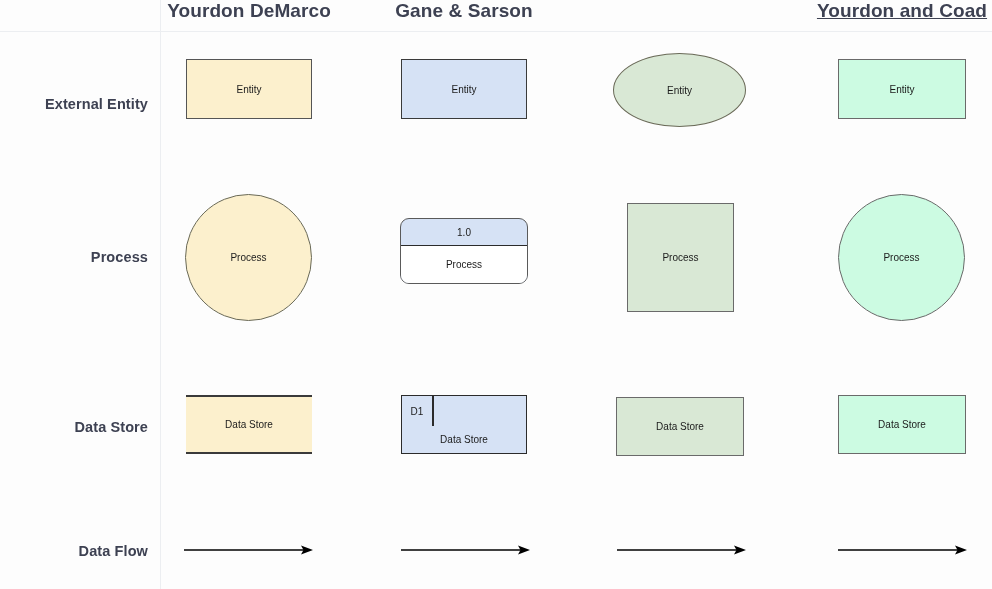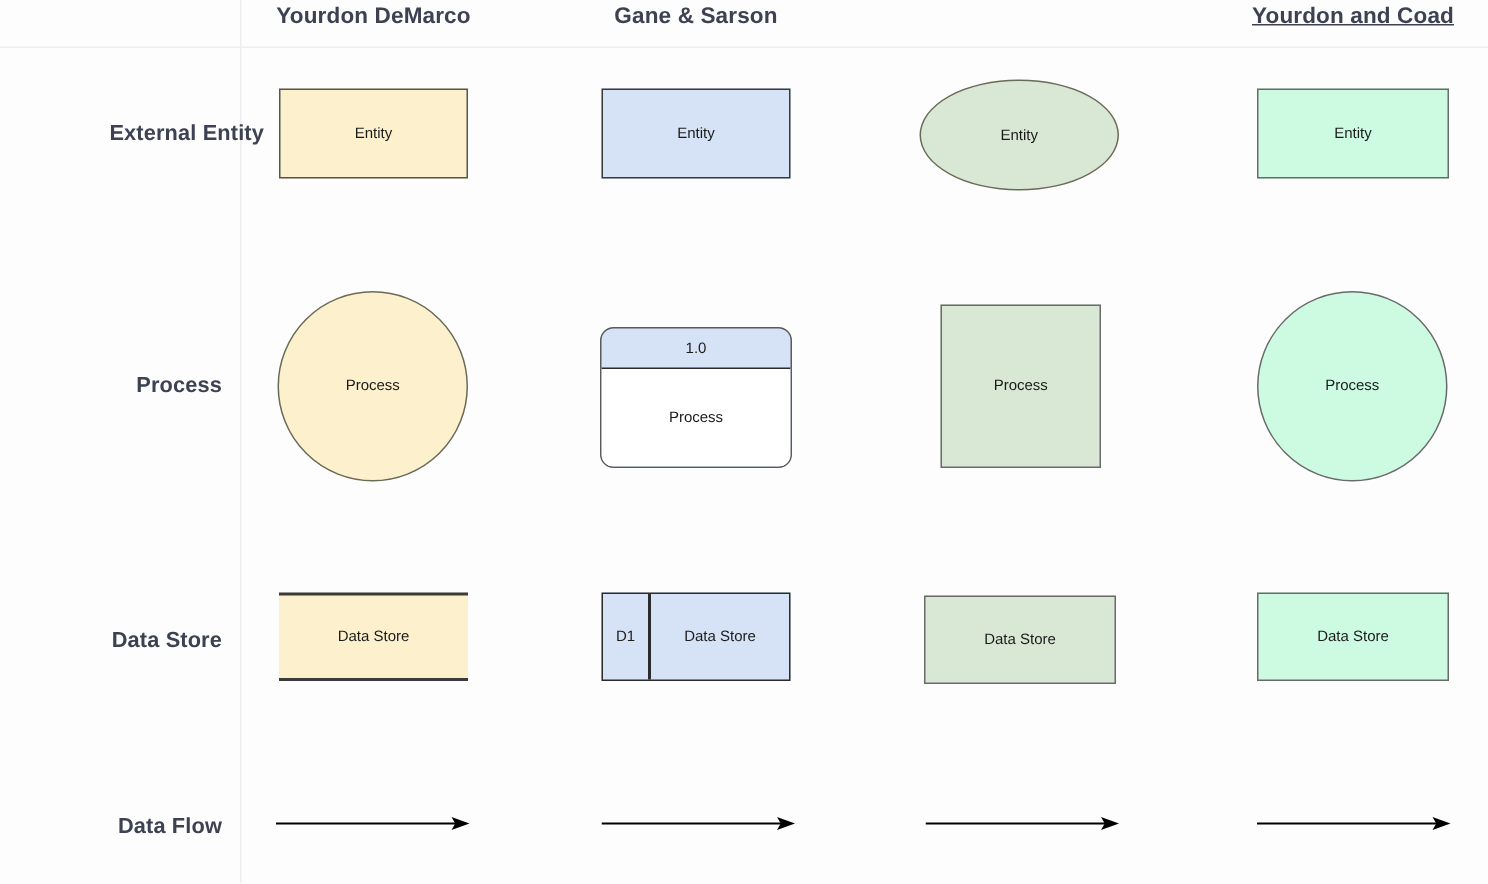--- a/index.html
+++ b/index.html
@@ -40,21 +40,21 @@
     background: #eceef1;
   }
 
   
   .col-header {
     position: absolute;
     top: 0px;
     height: 24px;
     line-height: 22px;
     text-align: center;
-    font-size: 15px;
+    font-size: 19px;
     font-weight: bold;
     color: #3d4152;
     letter-spacing: 0.1px;
     white-space: nowrap;
   }
 
   
   .row-label {
     position: absolute;
     left: 0;
@@ -145,20 +145,21 @@
     align-items: center;
     justify-content: center;
   }
 
   
   .gs-store {
     position: absolute;
     box-sizing: border-box;
     border: 1.6px solid #2b2b2b;
     display: flex;
+    flex-direction: column;
   }
   .gs-store .idcell {
     width: 30px;
     flex: 0 0 30px;
     border-right: 2.4px solid #2b2b2b;
     display: flex;
     align-items: center;
     justify-content: center;
   }
   .gs-store .namecell {
@@ -182,21 +183,21 @@
   <div class="hline"></div>
   <div class="vline"></div>
 
   <div class="col-header" style="left:160px; width:178px;">Yourdon DeMarco</div>
 
   <div class="col-header" style="left:375px; width:178px;">Gane &amp; Sarson</div>
 
 
   <div class="col-header" style="left:812px; width:180px;text-decoration:underline;">Yourdon and Coad</div>
 
-  <div class="row-label" style="top:81px;padding-left:28px;">External Entity</div>
+  <div class="row-label" style="top:96px;">External Entity</div>
 
   <div class="row-label" style="top:249px;">Process</div>
 
   <div class="row-label" style="top:419px;">Data Store</div>
 
   <div class="row-label" style="top:543px;">Data Flow</div>
 
   <div class="rect" style="left:186px; top:59px; width:126px; height:60px; background:#FCF0CD;">
     <span class="shape-text">Entity</span>
   </div>
@@ -210,21 +211,21 @@
   </div>
 
   <div class="rect" style="left:838px; top:59px; width:128px; height:60px; background:#CCFBE2; border-color:#6a6a6a;">
     <span class="shape-text">Entity</span>
   </div>
 
   <div class="circle" style="left:185px; top:194px; width:127px; height:127px; background:#FCF0CD;">
     <span class="shape-text">Process</span>
   </div>
 
-  <div class="gs-process" style="left:400px; top:218px; width:128px; height:94px; background:#D6E2F5;">
+  <div class="gs-process" style="left:400px; top:218px; width:128px; height:66px; background:#D6E2F5;">
     <div class="band">
       <span class="shape-text">1.0</span>
     </div>
     <div class="body">
       <span class="shape-text">Process</span>
     </div>
   </div>
 
   <div class="rect" style="left:627px; top:203px; width:107px; height:109px; background:#D9E8D5; border-color:#6a6a6a;">
     <span class="shape-text">Process</span>

